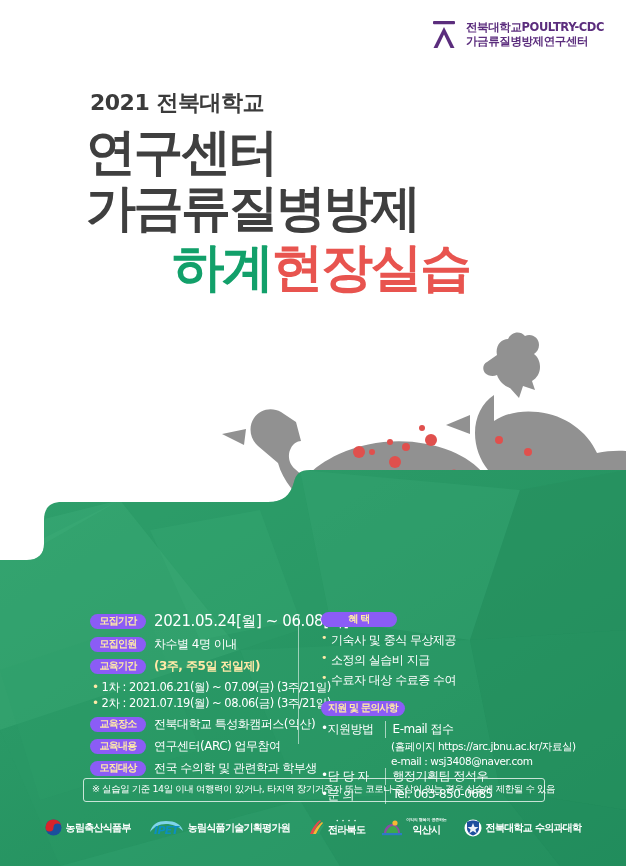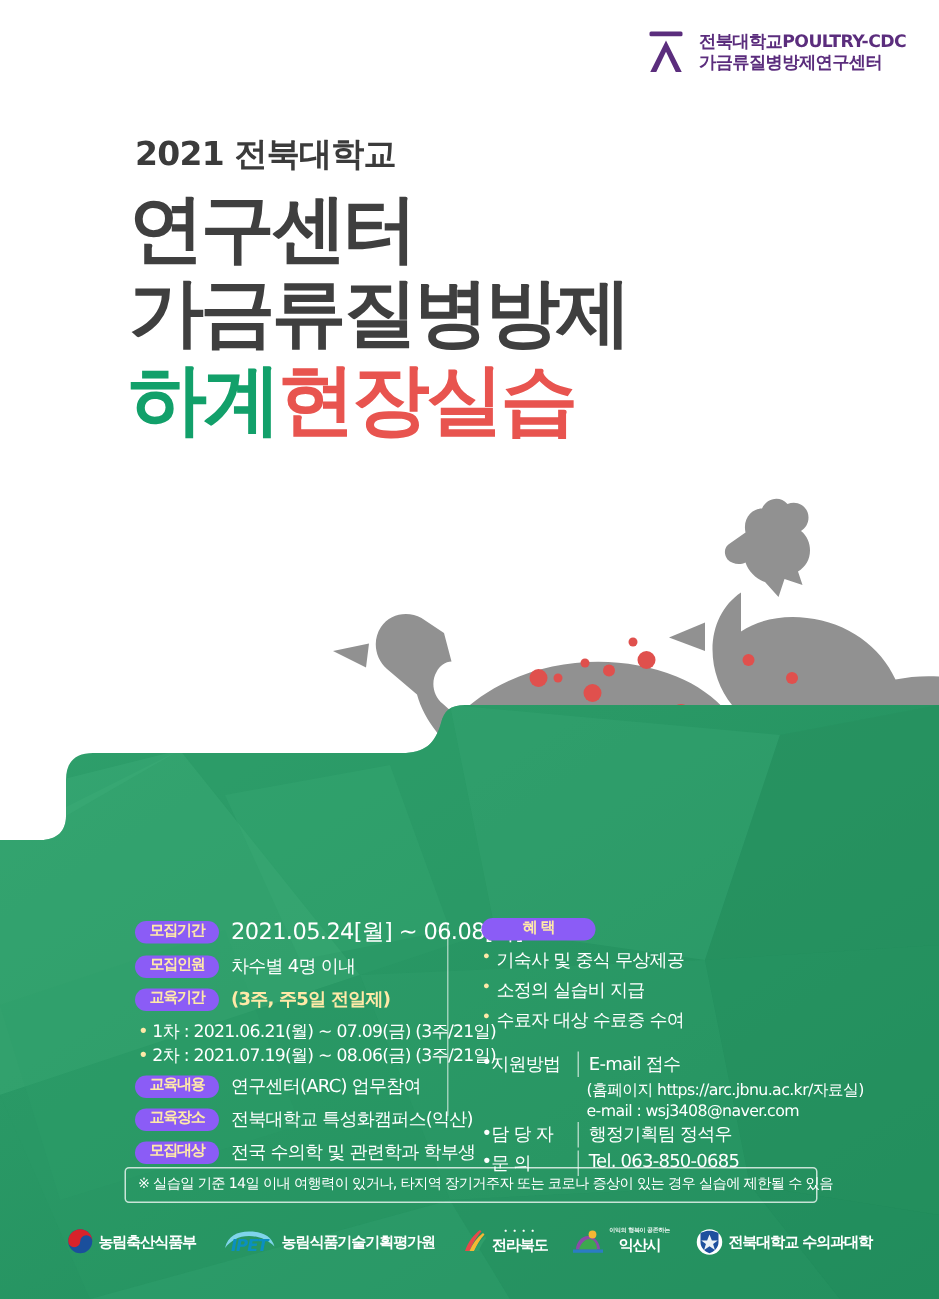--- a/index.html
+++ b/index.html
@@ -72,20 +72,21 @@
     margin:0;
     white-space:nowrap;
   }
   .title-accent{
     font-size:52px;
     font-weight:bold;
     letter-spacing:-2.5px;
     line-height:1.14;
     margin:2px 0 0 0;
     white-space:nowrap;
+    text-align:center;
   }
   .accent-green{color:#12a06a;}
   .accent-red{color:#e8544f;}
 
   
   .art{
     position:absolute;
     left:0; top:300px;
     width:626px; height:320px;
     pointer-events:none;
@@ -526,27 +527,27 @@
         <span class="pill">교육기간</span>
         <span class="rowval yellow">(3주, 주5일 전일제)</span>
       </div>
 
       <div class="sub"><span class="dot">•</span><span>1차 : 2021.06.21(월) ~ 07.09(금) (3주/21일)</span></div>
       <div class="sub"><span class="dot">•</span><span>2차 : 2021.07.19(월) ~ 08.06(금) (3주/21일)</span></div>
 
       <div style="height:4px"></div>
 
       <div class="row">
+        <span class="pill">교육장소</span>
+        <span class="rowval">전북대학교 특성화캠퍼스(익산)</span>
+      </div>
+
+      <div class="row">
         <span class="pill">교육내용</span>
         <span class="rowval">연구센터(ARC) 업무참여</span>
-      </div>
-
-      <div class="row">
-        <span class="pill">교육장소</span>
-        <span class="rowval">전북대학교 특성화캠퍼스(익산)</span>
       </div>
 
       <div class="row">
         <span class="pill">모집대상</span>
         <span class="rowval">전국 수의학 및 관련학과 학부생</span>
       </div>
     </div>
 
     <div class="col-divider"></div>
 
@@ -564,20 +565,23 @@
           <span class="bdot">•</span>
           <span>소정의 실습비 지급</span>
         </div>
       <div class="bullet">
           <span class="bdot">•</span>
           <span>수료자 대상 수료증 수여</span>
         </div>
 
       <div class="grp-gap"></div>
 
+      <div class="row">
+        <span class="pill wide">지원 및 문의사항</span>
+      </div>
 
       <div class="kv">
         <span class="bdot">•</span>
         <span class="k">지원방법</span>
         <span class="v">E-mail 접수</span>
       </div>
       <div class="small">(홈페이지 https://arc.jbnu.ac.kr/자료실)</div>
       <div class="small">e-mail : wsj3408@naver.com</div>
 
       <div class="kv">

